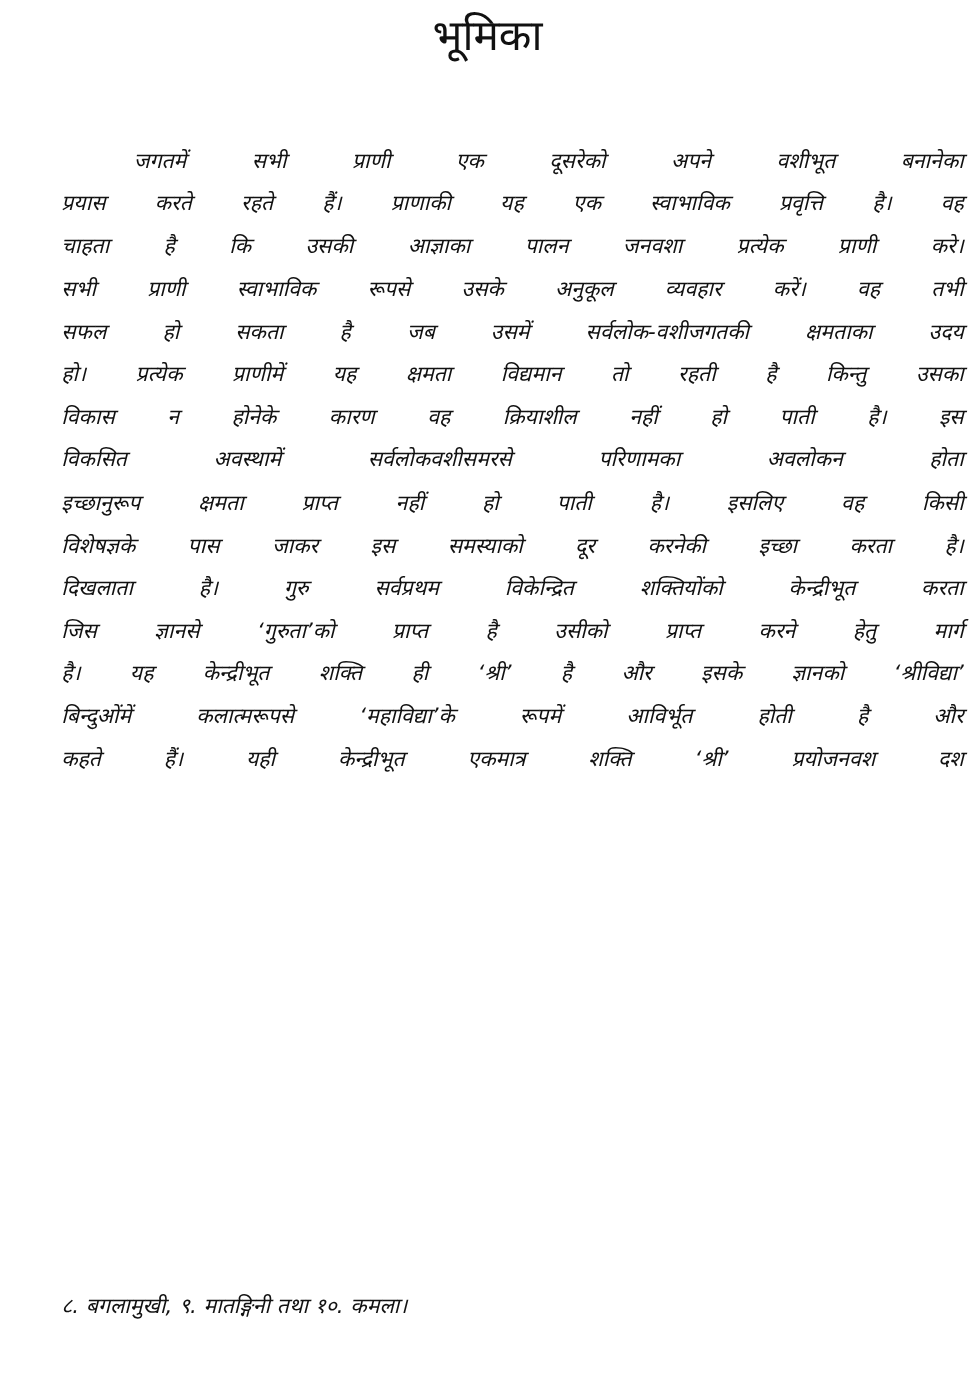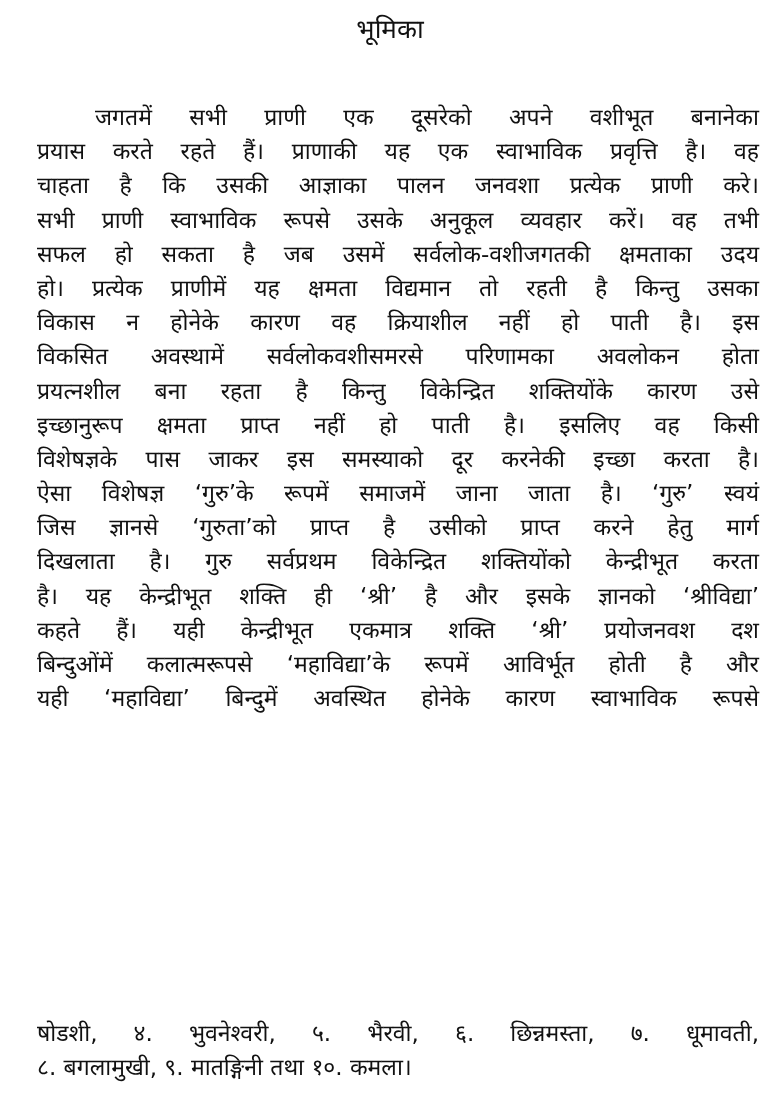--- a/index.html
+++ b/index.html
@@ -21,34 +21,35 @@
       top: 0;
       width: 780px;
       height: 1108px;
     }
     .title {
       position: absolute;
       left: 0;
       top: 4px;
       width: 780px;
       text-align: center;
-      font-size: 26px;
+      font-size: 34px;
       line-height: 50px;
       font-weight: normal;
       margin: 0;
     }
     .para {
       position: absolute;
       left: 33px;
       width: 722px;
-      margin: 4px;
-      font-size: 23px;
+      margin: 16px;
+      font-size: 17px;
       line-height: 34.2px;
       text-align: justify;
       text-align-last: left;
+      font-style: italic;
     }
     .line {
       display: block;
       text-align: justify;
       text-align-last: justify;
       white-space: nowrap;
       height: 34.2px;
       overflow: visible;
     }
     .line.last {
@@ -68,29 +69,25 @@
 
   <div class="para" id="para1">
     <span class="line indent">जगतमें सभी प्राणी एक दूसरेको अपने वशीभूत बनानेका</span>
     <span class="line">प्रयास करते रहते हैं। प्राणाकी यह एक स्वाभाविक प्रवृत्ति है। वह</span>
     <span class="line">चाहता है कि उसकी आज्ञाका पालन जनवशा प्रत्येक प्राणी करे।</span>
     <span class="line">सभी प्राणी स्वाभाविक रूपसे उसके अनुकूल व्यवहार करें। वह तभी</span>
     <span class="line">सफल हो सकता है जब उसमें सर्वलोक-वशीजगतकी क्षमताका उदय</span>
     <span class="line">हो। प्रत्येक प्राणीमें यह क्षमता विद्यमान तो रहती है किन्तु उसका</span>
     <span class="line">विकास न होनेके कारण वह क्रियाशील नहीं हो पाती है। इस</span>
     <span class="line">विकसित अवस्थामें सर्वलोकवशीसमरसे परिणामका अवलोकन होता</span>
-    <span class="line">प्रयत्नशील बना रहता है किन्तु विकेन्द्रित शक्तियोंके कारण उसे</span>
     <span class="line">इच्छानुरूप क्षमता प्राप्त नहीं हो पाती है। इसलिए वह किसी</span>
     <span class="line">विशेषज्ञके पास जाकर इस समस्याको दूर करनेकी इच्छा करता है।</span>
-    <span class="line">ऐसा विशेषज्ञ ‘गुरु’के रूपमें समाजमें जाना जाता है। ‘गुरु’ स्वयं</span>
+    <span class="line">दिखलाता है। गुरु सर्वप्रथम विकेन्द्रित शक्तियोंको केन्द्रीभूत करता</span>
     <span class="line">जिस ज्ञानसे ‘गुरुता’को प्राप्त है उसीको प्राप्त करने हेतु मार्ग</span>
-    <span class="line">दिखलाता है। गुरु सर्वप्रथम विकेन्द्रित शक्तियोंको केन्द्रीभूत करता</span>
     <span class="line">है। यह केन्द्रीभूत शक्ति ही ‘श्री’ है और इसके ज्ञानको ‘श्रीविद्या’</span>
+    <span class="line">बिन्दुओंमें कलात्मरूपसे ‘महाविद्या’के रूपमें आविर्भूत होती है और</span>
     <span class="line">कहते हैं। यही केन्द्रीभूत एकमात्र शक्ति ‘श्री’ प्रयोजनवश दश</span>
-    <span class="line">बिन्दुओंमें कलात्मरूपसे ‘महाविद्या’के रूपमें आविर्भूत होती है और</span>
-    <span class="line">यही ‘महाविद्या’ बिन्दुमें अवस्थित होनेके कारण स्वाभाविक रूपसे</span>
   </div>
 
   <div class="para" id="para2">
-    <span class="line">षोडशी, ४. भुवनेश्वरी, ५. भैरवी, ६. छिन्नमस्ता, ७. धूमावती,</span>
     <span class="line last">८. बगलामुखी, ९. मातङ्गिनी तथा १०. कमला।</span>
   </div>
 </div>
 
 </body></html>

